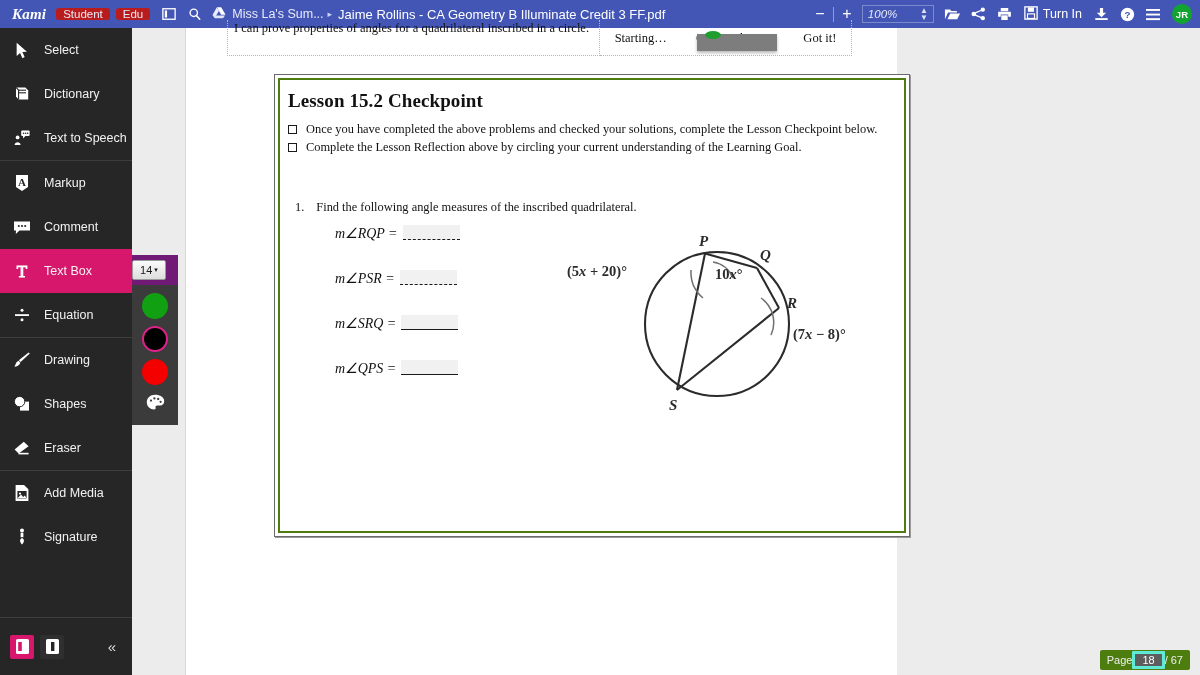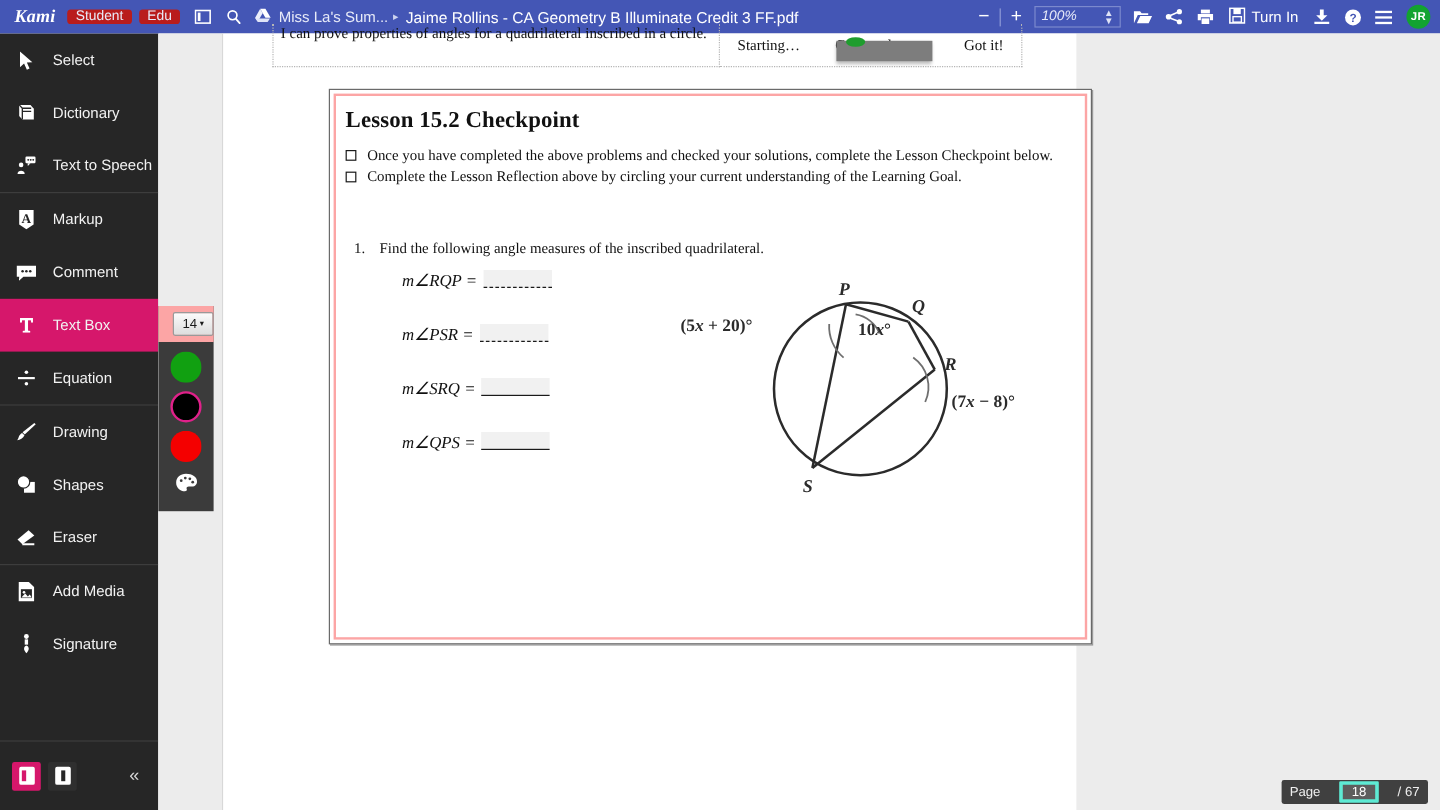--- a/index.html
+++ b/index.html
@@ -141,22 +141,22 @@
   
   #tool-options {
     position: absolute; left: 132px; top: 255px;
     width: 46px;
     background: #3b3b3b;
     padding: 0;
     z-index: 5;
   }
   #size-row {
     height: 30px;
-    display: flex; align-items: center; justify-content: flex-end;
-    background: #fca5a5;
+    display: flex; align-items: center; justify-content: flex-start;
+    background: #701a75;
   }
   .size-sel {
     width: 34px; height: 20px;
     background: linear-gradient(#fbfbfb,#dddddd);
     border: 1px solid #9a9a9a;
     border-radius: 2px;
     color: #1a1a1a;
     font-size: 11px;
     display: flex; align-items: center; justify-content: center;
     gap: 2px;
@@ -235,21 +235,21 @@
   #checkbox-frame {
     position: absolute; left: 88px; top: 46px;
     width: 636px; height: 463px;
     background: #ffffff;
     border: 1px solid #6a6a6a;
     padding: 3px;
     box-shadow: 1px 1px 0 #9a9a9a;
   }
   #checkbox-inner {
     width: 100%; height: 100%;
-    border: 2px solid #fca5a5;
+    border: 2px solid #4d7c0f;
     background: #ffffff;
     position: relative;
     font-family: "Liberation Serif", serif;
     color: #111111;
   }
   #cp-title {
     position: absolute; left: 8px; top: 10px;
     font-size: 19px; font-weight: bold;
     letter-spacing: .1px;
   }
@@ -292,24 +292,24 @@
 
   #figure {
     position: absolute; left: 285px; top: 140px;
     width: 330px; height: 200px;
   }
 
   
   #pageind {
     position: absolute; right: 10px; bottom: 5px;
     height: 20px;
-    background: #404040;
+    background: #4d7c0f;
     color: #efefef;
     display: flex; align-items: center;
-    gap: 16px;
+    gap: 0;
     padding: 0 7px;
     border-radius: 2px;
     font-size: 11px;
   }
   #pagenum {
     background: #5d5d5d;
     border: 3px solid #5eead4;
     color: #ffffff;
     padding: 0px 7px;
     font-size: 11px;

